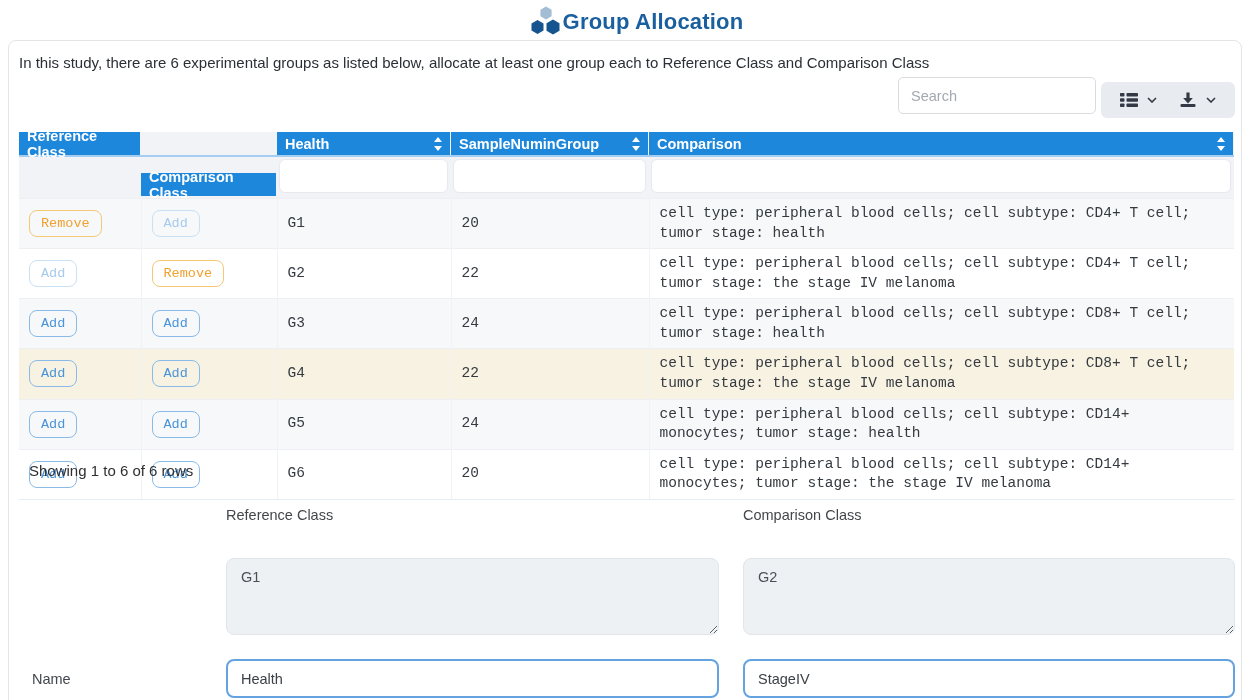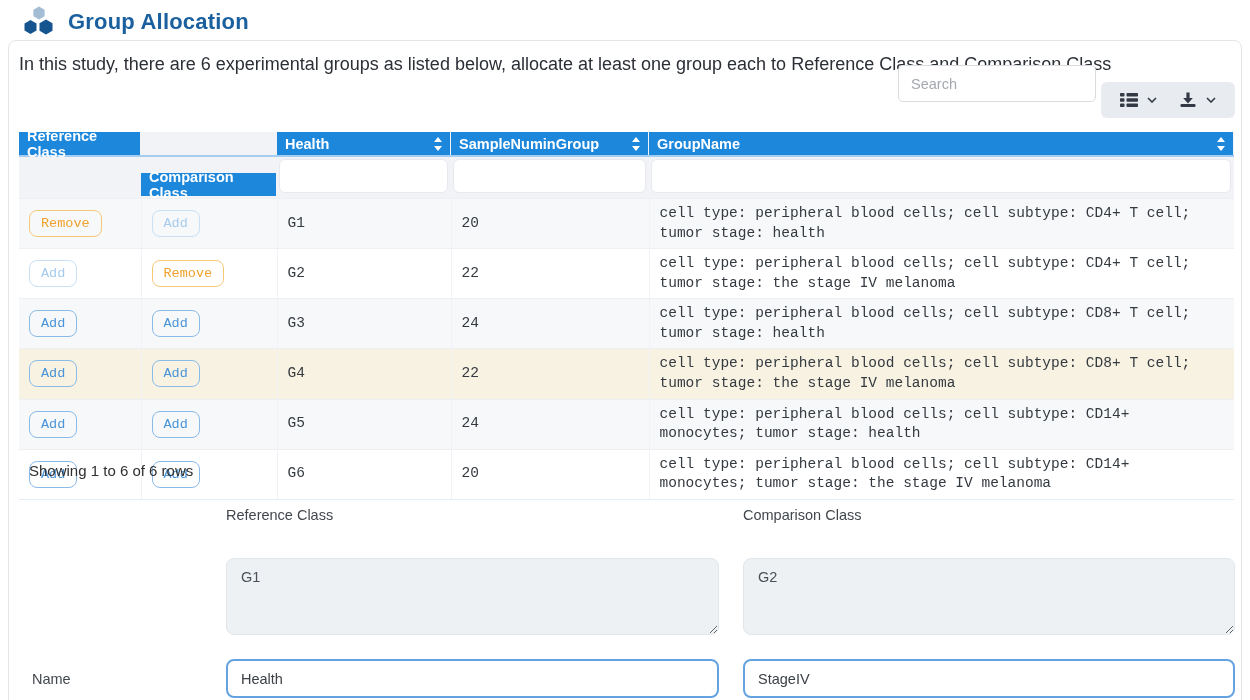--- a/index.html
+++ b/index.html
@@ -1,30 +1,30 @@
 <!DOCTYPE html>
 <html><head>
 <meta charset="utf-8">
 <style>
   * { margin:0; padding:0; box-sizing:border-box; }
   html,body { width:1250px; height:700px; background:#ffffff; overflow:hidden;
     font-family:"Liberation Sans","DejaVu Sans",sans-serif; }
 
   
-  .app-header { display:flex; align-items:center; gap:12px; padding:6px 0 0 22px; height:38px; }
+  .app-header { display:flex; align-items:center; gap:0; padding:6px 0 0 22px; height:38px;justify-content:center; }
   .app-title { font-size:22px; font-weight:bold; color:#1a5f9e; letter-spacing:.2px; }
 
   
   .card { position:absolute; left:8px; top:40px; width:1234px; height:670px;
     background:#fff; border:1px solid #e3e5e8; border-radius:8px; }
 
-  .description { position:absolute; left:10px; top:13px; font-size:18px; color:#2b2f36; }
-
-  
-  .search-input { position:absolute; left:889px; top:24px; width:198px; height:37px;
+  .description { position:absolute; left:10px; top:13px; font-size:15px; color:#2b2f36; }
+
+  
+  .search-input { position:absolute; left:889px; top:36px; width:198px; height:37px;
     border:1px solid #d9dcdf; border-radius:5px; padding:0 12px; font-size:14.5px; color:#333;
     outline:none; font-family:inherit; }
   .search-input::placeholder { color:#a3a9b0; }
   .btn-group { position:absolute; left:1092px; top:41px; width:134px; height:36px;
     background:#e8ebef; border-radius:6px; display:flex; align-items:center; justify-content:center; }
   .tool-btn { display:flex; align-items:center; gap:9px; padding:0 11px; height:100%;
     background:transparent; border:none; cursor:pointer; }
   .tool-btn svg { display:block; }
 
   
@@ -149,21 +149,21 @@
               <div class="hbar">
             <span>SampleNuminGroup</span>
             <svg width="8" height="14" viewBox="0 0 8 14">
               <polygon points="4,0 8,5 0,5" fill="#ffffff"></polygon>
                   <polygon points="0,9 8,9 4,14" fill="#ffffff"></polygon>
                 </svg>
           </div>
             </th>
           <th>
               <div class="hbar">
-            <span>GroupName</span>
+            <span>Comparison</span>
             <svg width="8" height="14" viewBox="0 0 8 14">
               <polygon points="4,0 8,5 0,5" fill="#ffffff"></polygon>
                   <polygon points="0,9 8,9 4,14" fill="#ffffff"></polygon>
                 </svg>
           </div>
             </th>
         </tr>
         <tr class="hrow-b">
           <th></th>
           <th>

